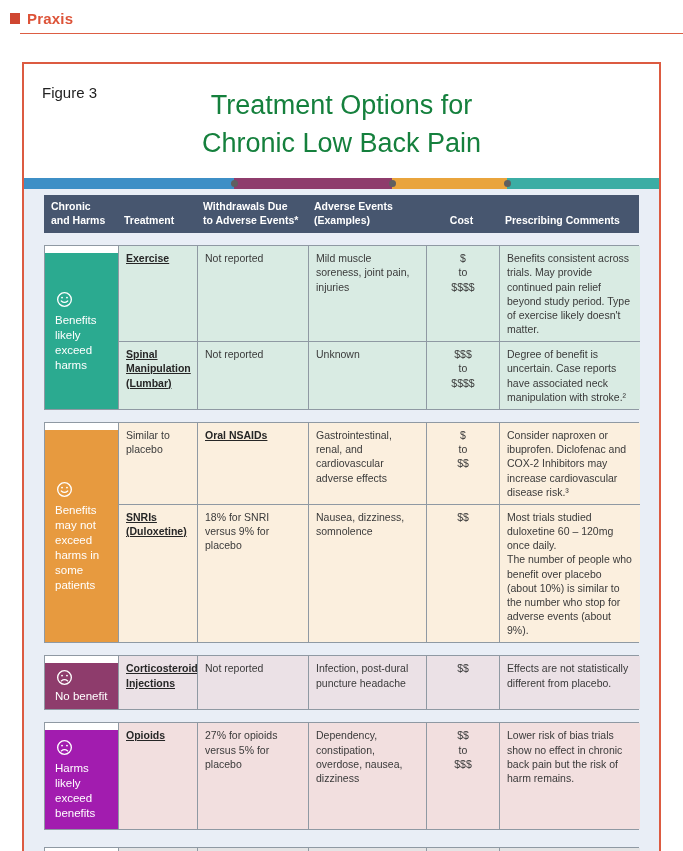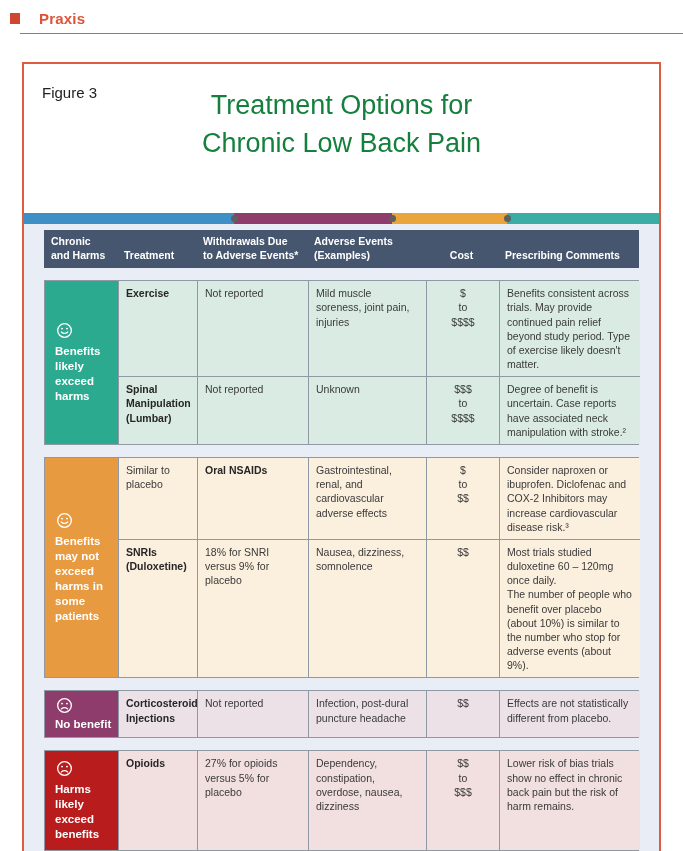--- a/index.html
+++ b/index.html
@@ -2,31 +2,31 @@
 <html><head>
 <meta charset="utf-8">
 <style>
   html,body{margin:0;padding:0;}
   body{
     width:683px;height:851px;overflow:hidden;background:#ffffff;
     font-family:"Liberation Sans", sans-serif;position:relative;
   }
   
   .brand-bar{padding:10px 0 0 10px;}
-  .brand-row{display:flex;align-items:center;gap:19px;}
+  .brand-row{display:flex;align-items:center;gap:7px;}
   .brand-square{width:10px;height:11px;background:#cf4631;}
   .brand-name{color:#dd5338;font-size:15px;font-weight:bold;letter-spacing:.2px;}
   .brand-rule{border:none;border-top:1px solid #dd5d43;margin:6px 0 0 10px;}
 
   
   .figure-box{
     position:absolute;left:22px;top:62px;width:635px;height:810px;
     border:2px solid #dc5b41;border-bottom:none;background:#ffffff;
   }
-  .figure-head{position:relative;height:149px;}
+  .figure-head{position:relative;height:114px;}
   .figure-label{position:absolute;left:18px;top:20px;font-size:15px;color:#222;}
   .figure-title{padding-top:22px;text-align:center;color:#15803d;font-size:27px;line-height:38px;font-weight:400;}
 
   
   .stripe{display:flex;height:11px;position:relative;}
   .stripe .seg{height:100%;}
   .seg-blue{width:33%;background:#3d8fc6;}
   .seg-purple{width:25%;background:#8e3c6c;}
   .seg-orange{width:18%;background:#e9a43c;}
   .seg-teal{width:24%;background:#3bada4;}
@@ -40,33 +40,33 @@
 
   .grid{display:grid;grid-template-columns:73px 79px 111px 118px 73px 141px;}
   
   .thead{background:#47566f;color:#fff;align-items:end;}
   .thead .hcell{font-size:10.5px;font-weight:bold;line-height:1.3;padding:5px 7px 6px 7px;}
   .thead .hc-cost{text-align:center;}
 
   
   .tblock{border:1px solid #8f99a3;margin-top:12px;background:#fff;}
   .side-cell{
-    grid-column:1;color:#fff;font-size:11.5px;font-weight:bold;line-height:1.3;
-    padding:8px 6px 8px 10px;display:flex;flex-direction:column;justify-content:center;gap:4px;
+    grid-column:1;color:#fff;font-size:11.5px;font-weight:normal;line-height:1.3;
+    padding:8px 6px 8px 10px;display:flex;flex-direction:column;justify-content:center;gap:4px;margin-top:7px;
   }
   .side-teal{background:#2baa90;}
   .side-orange{background:#e79a3f;}
   .side-purple{background:#8e3c6c;}
-  .side-red{background:#b91c1c;}
+  .side-red{background:#a21caf;}
   .side-gray{background:#6b6c6e;}
   .face{width:19px;height:19px;display:block;}
 
   .cell{font-size:10.5px;color:#3a3a3a;line-height:1.35;padding:5px 7px;border-left:1px solid #8f99a3;}
   .bt{border-top:1px solid #8f99a3;}
-  .c-treatment{font-weight:bold;color:#262626;}
+  .c-treatment{font-weight:bold;color:#262626;text-decoration:underline;}
   .c-cost{text-align:center;padding-left:2px;padding-right:2px;}
   .c-cost span{display:block;}
   .c-comments{white-space:pre-line;}
 
   .bg-teal .cell{background:#d9ebe3;}
   .bg-orange .cell{background:#fbefde;}
   .bg-purple .cell{background:#ebe1e6;}
   .bg-red .cell{background:#f2dfdf;}
   .bg-gray .cell{background:#e4e4e5;}
 

